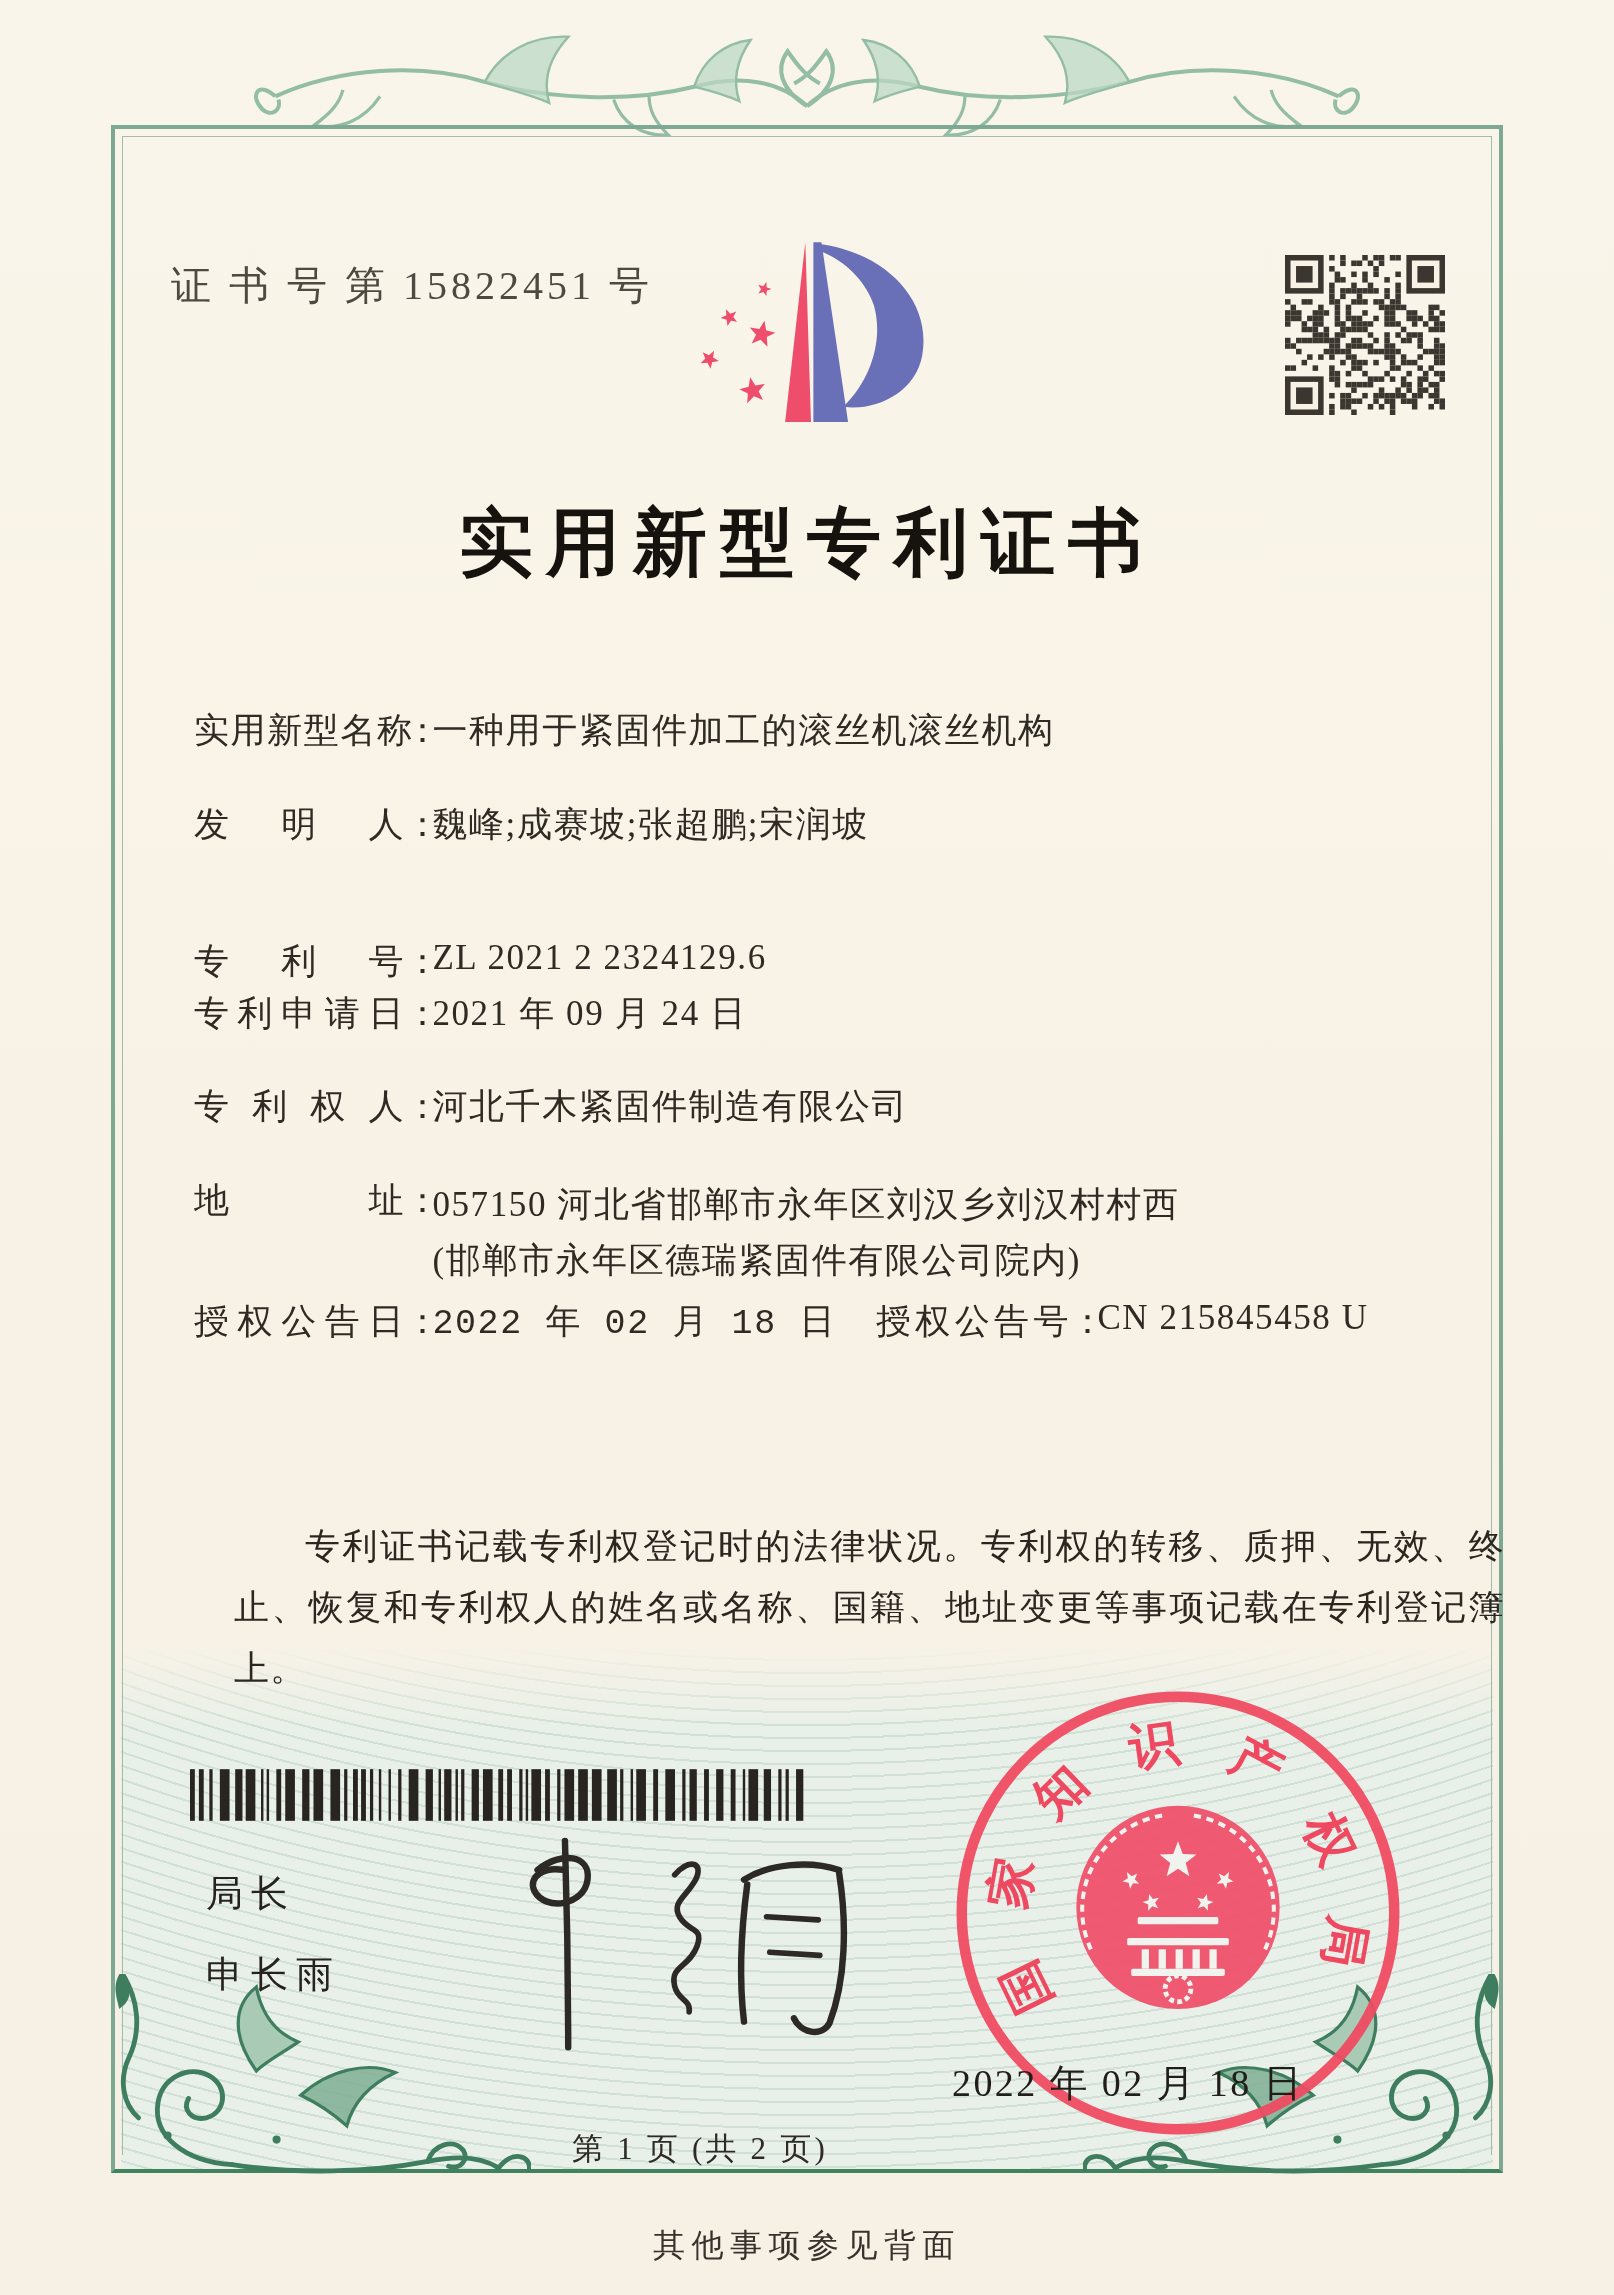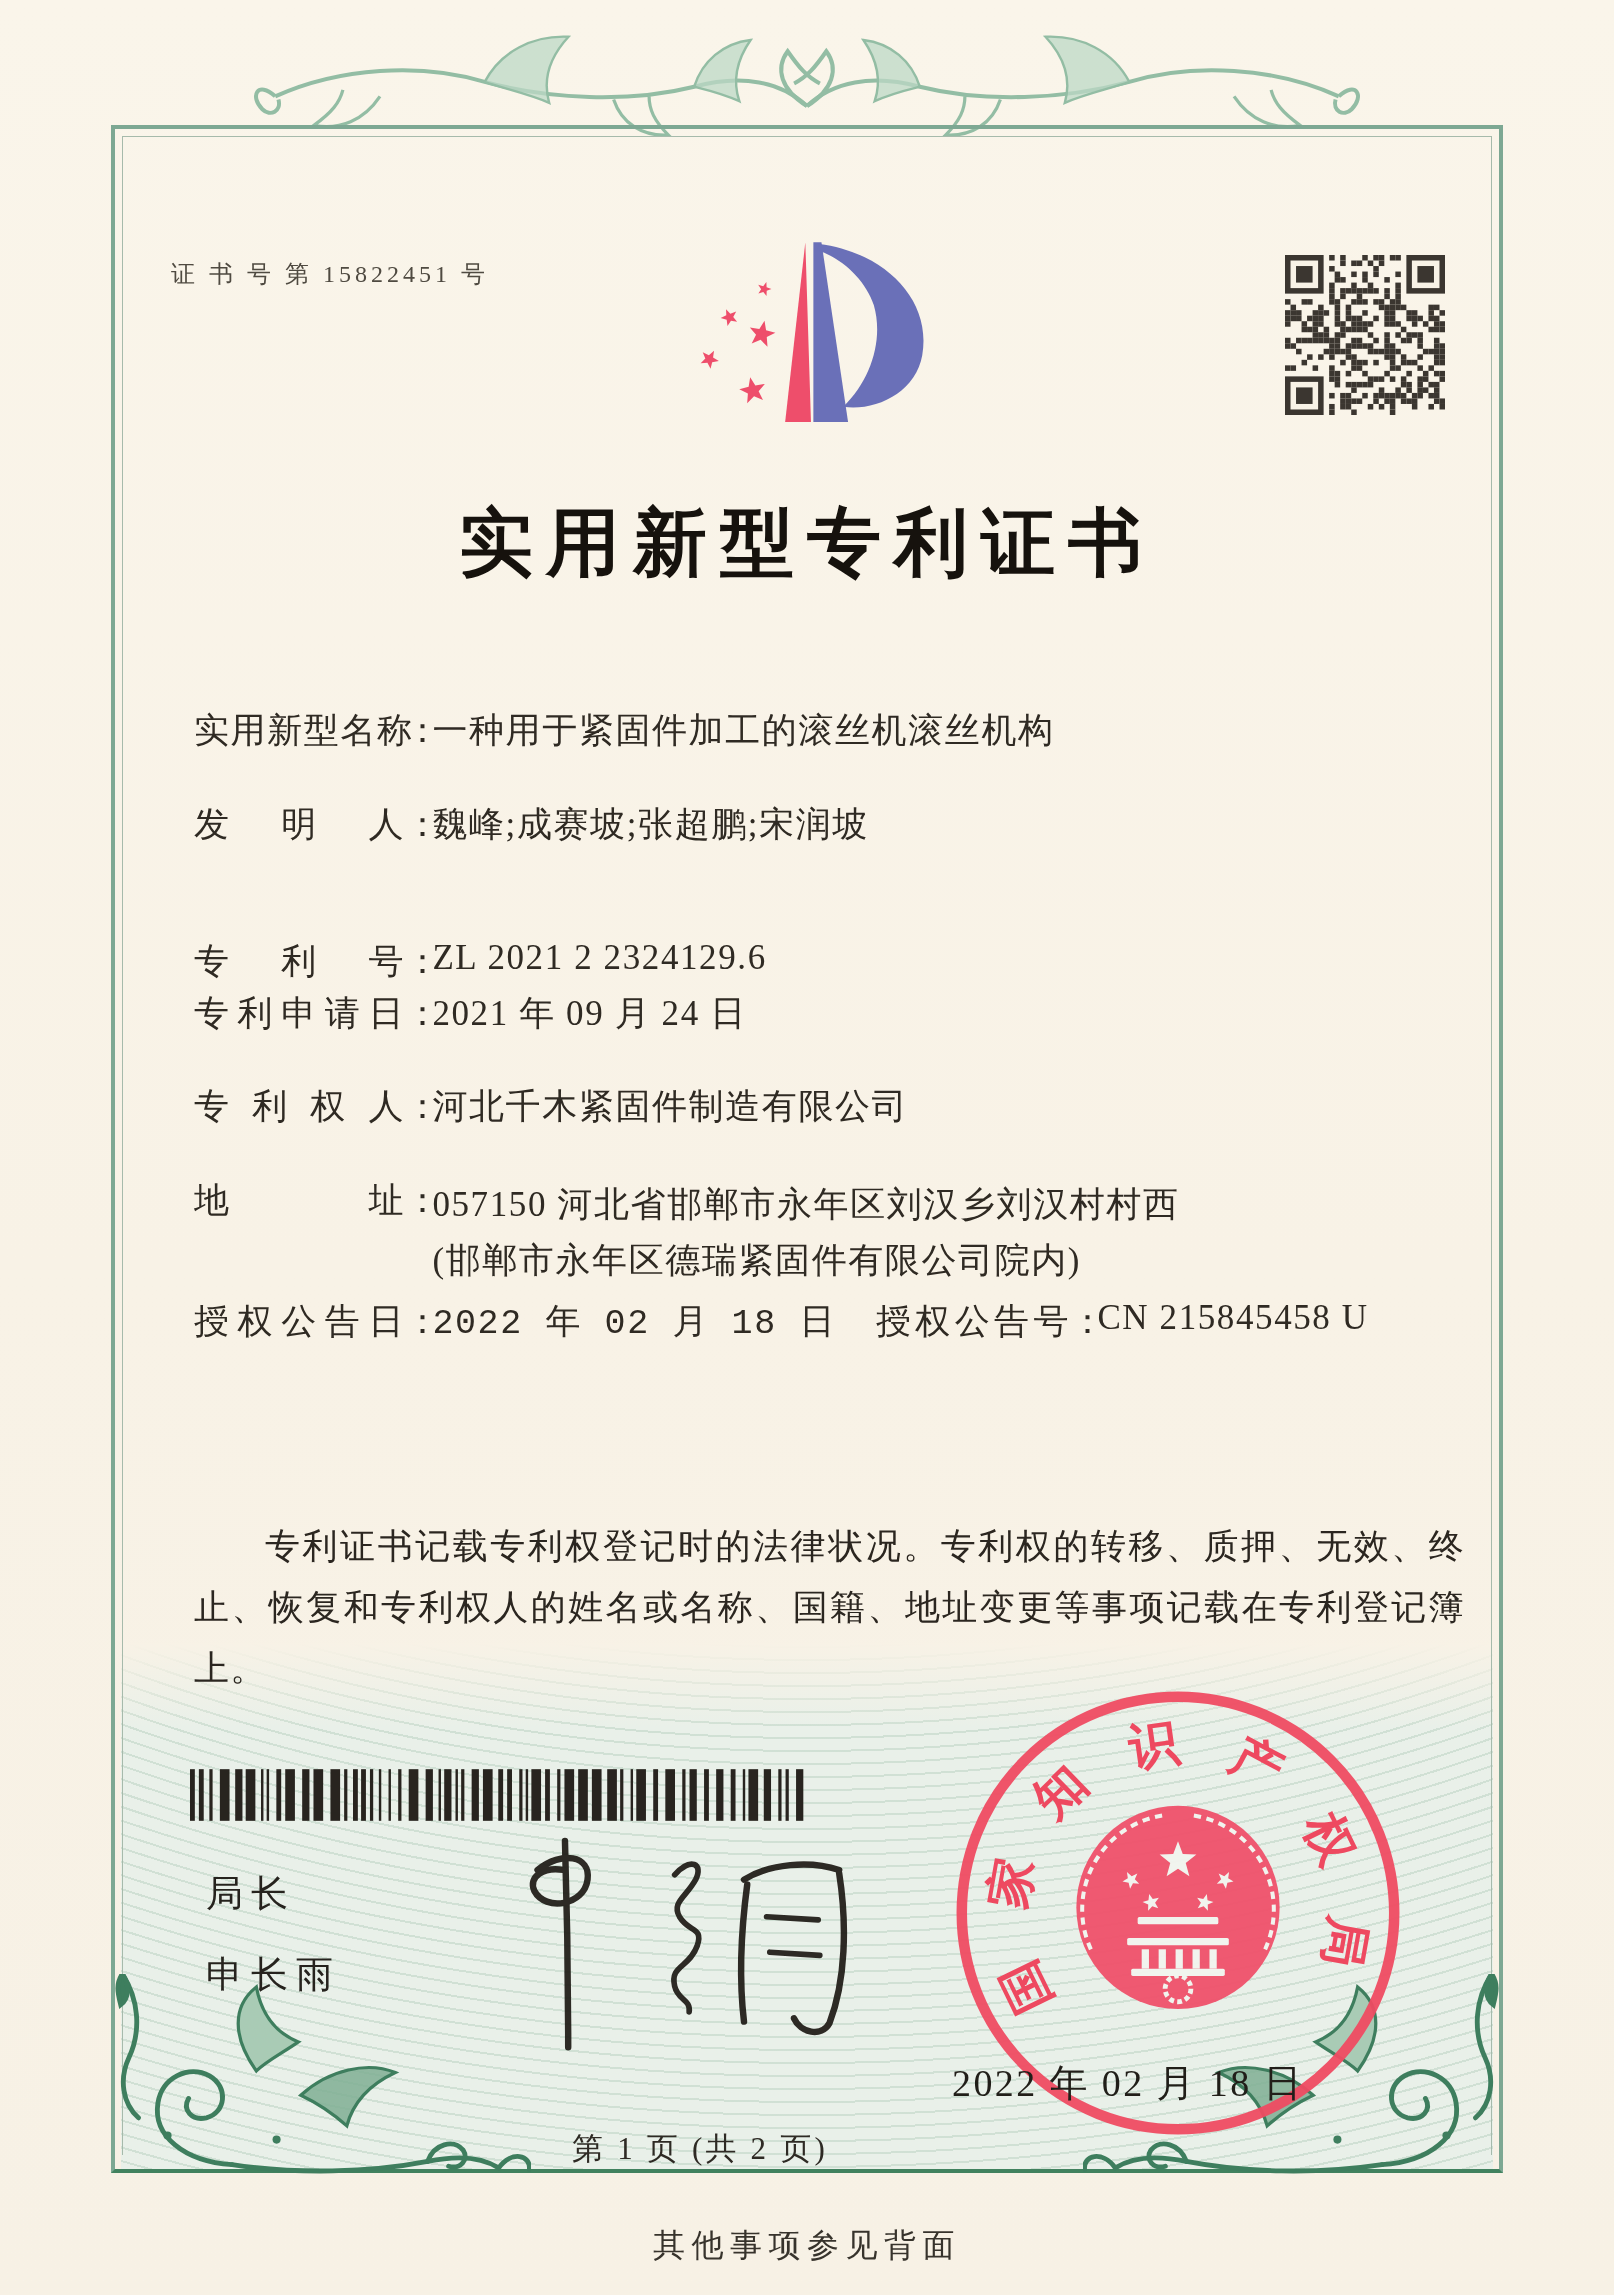--- a/index.html
+++ b/index.html
@@ -23,21 +23,21 @@
   #band{
     left:121px; top:1643px; width:1372px; height:529px; z-index:1;
     background-color:#e9f0e9;
     background-image:repeating-radial-gradient(circle at 50% -1856px,
       rgba(110,160,130,0.20) 0 2px, rgba(0,0,0,0) 2px 13px);
   }
   #band::before{
     content:""; position:absolute; inset:0;
     background:linear-gradient(180deg,#f8f2e6 0%, rgba(248,242,230,0) 16%);
   }
-  #cert-no{left:171px; top:258px; font-size:24px; letter-spacing:4px; color:#4f4a41; z-index:3;}
+  #cert-no{left:171px; top:258px; font-size:40px; letter-spacing:4px; color:#4f4a41; z-index:3;}
   #title{left:0; top:494px; width:1614px; text-align:center; font-size:74px;
          font-weight:700; letter-spacing:13px; color:#16120d; z-index:3;}
   .row{left:194px; font-size:35px; letter-spacing:1.6px; white-space:nowrap; z-index:3; color:#2f2a23;}
   .row .lbl{display:inline-block; width:211px; text-align:justify; text-align-last:justify; vertical-align:top;}
   .row .col{display:inline-block; width:27.4px; vertical-align:top;}
   .row .val{vertical-align:top;}
   #row-addr{white-space:normal;}
   #row-addr .val{display:inline-block; width:795px; line-height:56px; white-space:normal;}
   .para{left:194px; width:1271px; font-size:35px; line-height:61px; letter-spacing:1.2px;
         text-indent:71px; z-index:3; color:#2b2620; text-align:justify;}
@@ -452,21 +452,21 @@
   <div class="abs row" id="row-addr" style="top:1177px;">
     <span class="lbl">地址</span><span class="col">：</span><span class="val">057150 河北省邯郸市永年区刘汉乡刘汉村村西(邯郸市永年区德瑞紧固件有限公司院内)</span>
   </div>
   <div class="abs row" style="top:1298px;font-family:Liberation Mono, monospace;">
     <span class="lbl">授权公告日</span><span class="col">：</span><span class="val">2022 年 02 月 18 日</span>
   </div>
   <div class="abs row" style="left:876px;top:1298px;">
     <span class="lbl" style="width:194px;">授权公告号</span><span class="col">：</span><span class="val">CN 215845458 U</span>
   </div>
 
-  <div class="abs para" style="top:1516px;">专利证书记载专利权登记时的法律状况。专利权的转移、质押、无效、终止、恢复和专利权人的姓名或名称、国籍、地址变更等事项记载在专利登记簿上。</div>
+  <div class="abs para" style="top:1516px;margin-left:40px;">专利证书记载专利权登记时的法律状况。专利权的转移、质押、无效、终止、恢复和专利权人的姓名或名称、国籍、地址变更等事项记载在专利登记簿上。</div>
 
   <div class="abs" id="barcode" style="left:190px;top:1769px;width:623px;height:52px;z-index:3;">
       <svg width="623" height="52" viewBox="0 0 772 64">
         <rect x="0" y="0" width="6" height="64" fill="#28241f"></rect>
         <rect x="11" y="0" width="6" height="64" fill="#28241f"></rect>
         <rect x="24" y="0" width="4" height="64" fill="#28241f"></rect>
         <rect x="37" y="0" width="12" height="64" fill="#28241f"></rect>
         <rect x="56" y="0" width="9" height="64" fill="#28241f"></rect>
         <rect x="69" y="0" width="12" height="64" fill="#28241f"></rect>
         <rect x="88" y="0" width="3" height="64" fill="#28241f"></rect>

